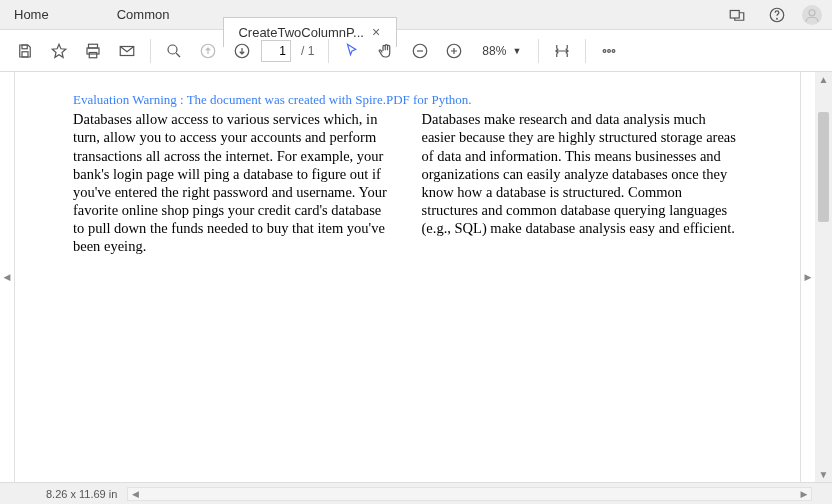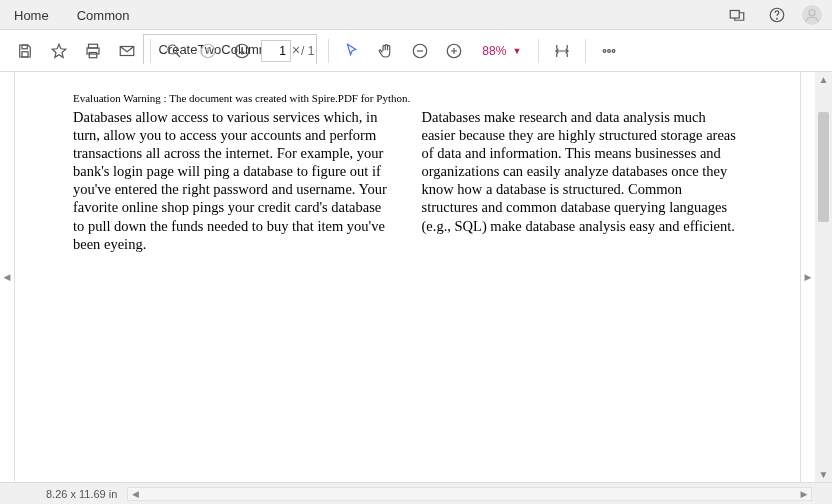--- a/index.html
+++ b/index.html
@@ -1,38 +1,38 @@
 <!DOCTYPE html>
 <html><head>
 <meta charset="utf-8">
 <style>
 * { box-sizing: border-box; margin: 0; padding: 0; }
 body { font-family: "Segoe UI", Arial, sans-serif; font-size: 12px; background: #fff; width: 832px; height: 504px; overflow: hidden; position: relative; }
 
-.tabbar { display: flex; align-items: flex-start; height: 30px; background: #f0f0f0; border-bottom: 1px solid #ddd; }
+.tabbar { display: flex; align-items: center; height: 30px; background: #f0f0f0; border-bottom: 1px solid #ddd; gap: 40px; }
 .tab { display: flex; align-items: center; gap: 6px; height: 30px; padding: 0 14px; font-size: 13px; color: #333; cursor: pointer; }
 .tab-file { background: #fff; border: 1px solid #ccc; border-bottom: none; max-width: 175px; margin-top: 34px; }
 .tab-file .lbl { overflow: hidden; white-space: nowrap; text-overflow: ellipsis; flex: 1; }
 .tab .close { font-size: 14px; color: #666; padding: 0 2px; }
 .tabbar-spacer { flex: 1; }
 .tabbar-right { display: flex; align-items: center; gap: 10px; padding-right: 10px; }
 
 .toolbar { display: flex; align-items: center; height: 42px; background: #fff; border-bottom: 1px solid #ddd; padding: 0 10px; gap: 4px; }
 .tbtn { width: 30px; height: 30px; display: flex; align-items: center; justify-content: center; cursor: pointer; color: #555; }
 .sep { width: 1px; height: 24px; background: #ddd; margin: 0 4px; }
 .page-input { width: 30px; height: 22px; border: 1px solid #ccc; text-align: right; padding: 0 4px; font-size: 12px; }
 .page-total { color: #666; padding: 0 6px; }
-.zoom-disp { display: flex; align-items: center; gap: 6px; height: 26px; padding: 0 8px; border: 1px solid transparent; cursor: pointer; color: #be185d; }
+.zoom-disp { display: flex; align-items: center; gap: 6px; height: 26px; padding: 0 8px; border: 1px solid transparent; cursor: pointer; color: #404040; }
 .zoom-disp .caret { font-size: 9px; }
 
 .viewer { position: absolute; top: 72px; left: 0; right: 0; bottom: 22px; background: #999; display: flex; }
 .side-strip { width: 14px; background: #fff; display:flex; align-items:center; justify-content:center; color:#888; font-size:9px; }
 .doc-area { flex: 1; background: #fff; padding: 14px 14px 0 14px; overflow: hidden; border-left:1px solid #e0e0e0; border-right:1px solid #e0e0e0; position:relative; }
 .page { background: #fff; width: 100%; height: 100%; padding: 6px 44px 0 44px; font-family: Georgia, 'Times New Roman', serif; font-size: 14.5px; color: #000; line-height: 1.25; }
-.warning { color: #000000; font-size: 11px; margin-bottom: 2px; }
+.warning { color: #3b82f6; font-size: 13px; margin-bottom: 2px; }
 .columns { display: flex; gap: 28px; }
 .col { flex: 1; text-align: left; }
 .vscroll { width: 17px; background: #f0f0f0; position: relative; }
 .vscroll .arrow { position: absolute; left:0; right:0; text-align:center; color:#888; font-size:10px; }
 .vscroll .arrow-up { top: 2px; } .vscroll .arrow-down { bottom: 2px; }
 .vscroll .thumb { position: absolute; left: 3px; right: 3px; top: 40px; height: 110px; background: #c8c8c8; border-radius: 2px; }
 
 .statusbar { position: absolute; bottom: 0; left: 0; right: 0; height: 22px; background: #f0f0f0; border-top: 1px solid #ddd; display: flex; align-items: center; font-size: 11px; color: #555; padding-left: 6px; }
 .statusbar .dim { margin-left: 40px; }
 .hscroll { flex:1; margin: 0 20px 0 10px; height: 14px; background: #f5f5f5; border:1px solid #e2e2e2; position:relative; }

